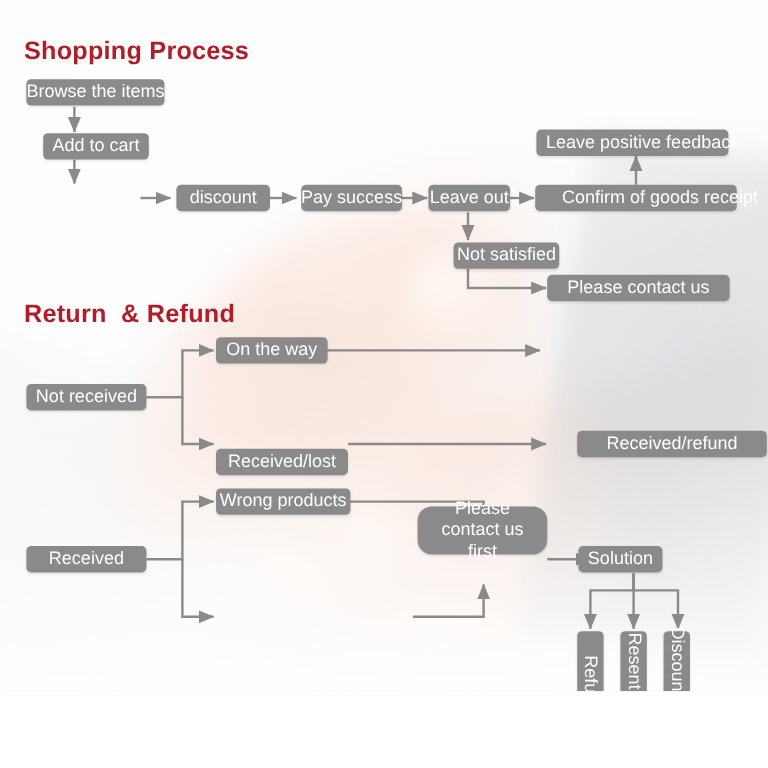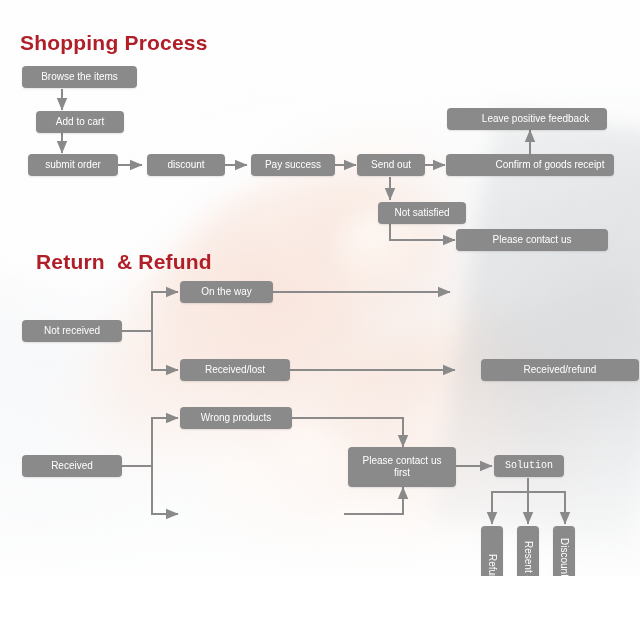--- a/index.html
+++ b/index.html
@@ -95,29 +95,29 @@
   #lines { position:absolute; inset:0; width:640px; height:640px; }
 
   .title {
     position:absolute;
     font-weight:bold;
     color:#B01E28;
     letter-spacing:0.2px;
     white-space:pre;
   }
   #title-shopping { left:20px; top:31px; font-size:21px; }
-  #title-return   { left:36px; top:250px; font-size:21px; }
+  #title-return   { left:20px; top:250px; font-size:21px; }
 
   .node {
     position:absolute;
     box-sizing:border-box;
     background:#8a8a8a;
     color:#ffffff;
     border-radius:4px;
-    font-size:10px;
+    font-size:15px;
     line-height:1.18;
     display:flex;
     align-items:center;
     justify-content:center;
     text-align:center;
     padding:0 6px;
     white-space:nowrap;
     box-shadow:0 1px 2px rgba(0,0,0,0.10);
   }
   .node.wrap { white-space:normal; }
@@ -192,53 +192,52 @@
     </g>
   </svg>
 
   <div class="title" id="title-shopping">Shopping Process</div>
   <div class="title" id="title-return">Return  &amp; Refund</div>
 
   <div class="node" style="left:22px;  top:66px;  width:115px; height:22px;">Browse the items</div>
 
   <div class="node" style="left:36px;  top:111px; width:88px;  height:22px;">Add to cart</div>
 
-  <div class="node" style="left:28px;  top:154px; width:90px;  height:22px;">submit order</div>
 
   <div class="node" style="left:147px; top:154px; width:78px;  height:22px;">discount</div>
 
   <div class="node" style="left:251px; top:154px; width:84px;  height:22px;">Pay success</div>
 
-  <div class="node" style="left:357px; top:154px; width:68px;  height:22px;">Send out</div>
+  <div class="node" style="left:357px; top:154px; width:68px;  height:22px;">Leave out</div>
 
   <div class="node" style="left:446px; top:154px; width:168px; height:22px;padding-left:46px;">Confirm of goods receipt</div>
 
   <div class="node" style="left:447px; top:108px; width:160px; height:22px;padding-left:23px;">Leave positive feedback</div>
 
   <div class="node" style="left:347px; top:202px; width:88px;  height:22px;margin-left:31px;">Not satisfied</div>
 
   <div class="node" style="left:456px; top:229px; width:152px; height:22px;">Please contact us</div>
 
   <div class="node" style="left:22px;  top:320px; width:100px; height:22px;">Not received</div>
 
   <div class="node" style="left:180px; top:281px; width:93px;  height:22px;">On the way</div>
 
 
-  <div class="node" style="left:180px; top:359px; width:110px; height:22px;">Received/lost</div>
+  <div class="node" style="left:180px; top:374px; width:110px; height:22px;">Received/lost</div>
 
   <div class="node" style="left:481px; top:359px; width:158px; height:22px;">Received/refund</div>
 
   <div class="node" style="left:22px;  top:455px; width:100px; height:22px;">Received</div>
 
   <div class="node" style="left:180px; top:407px; width:112px; height:22px;">Wrong products</div>
 
 
-  <div class="node wrap" style="left:348px; top:447px; width:108px; height:40px;">Please contact us first</div>
-
-  <div class="node" style="left:494px; top:455px; width:70px;  height:22px;font-family:Liberation Mono, monospace;">Solution</div>
+  <div class="node wrap" style="left:348px; top:422px; width:108px; height:40px;border-radius:12px;">Please contact us first</div>
+
+  <div class="node" style="left:482px; top:455px; width:70px;  height:22px;">Solution</div>
 
   <div class="node vert" style="left:481px; top:526px; width:22px;  height:88px;">Refund</div>
 
   <div class="node vert" style="left:517px; top:526px; width:22px;  height:88px;">Resent &amp; gift</div>
 
   <div class="node vert" style="left:553px; top:526px; width:22px;  height:88px;">Discount &amp; gift</div>
 
 </div>
 
 </body></html>

